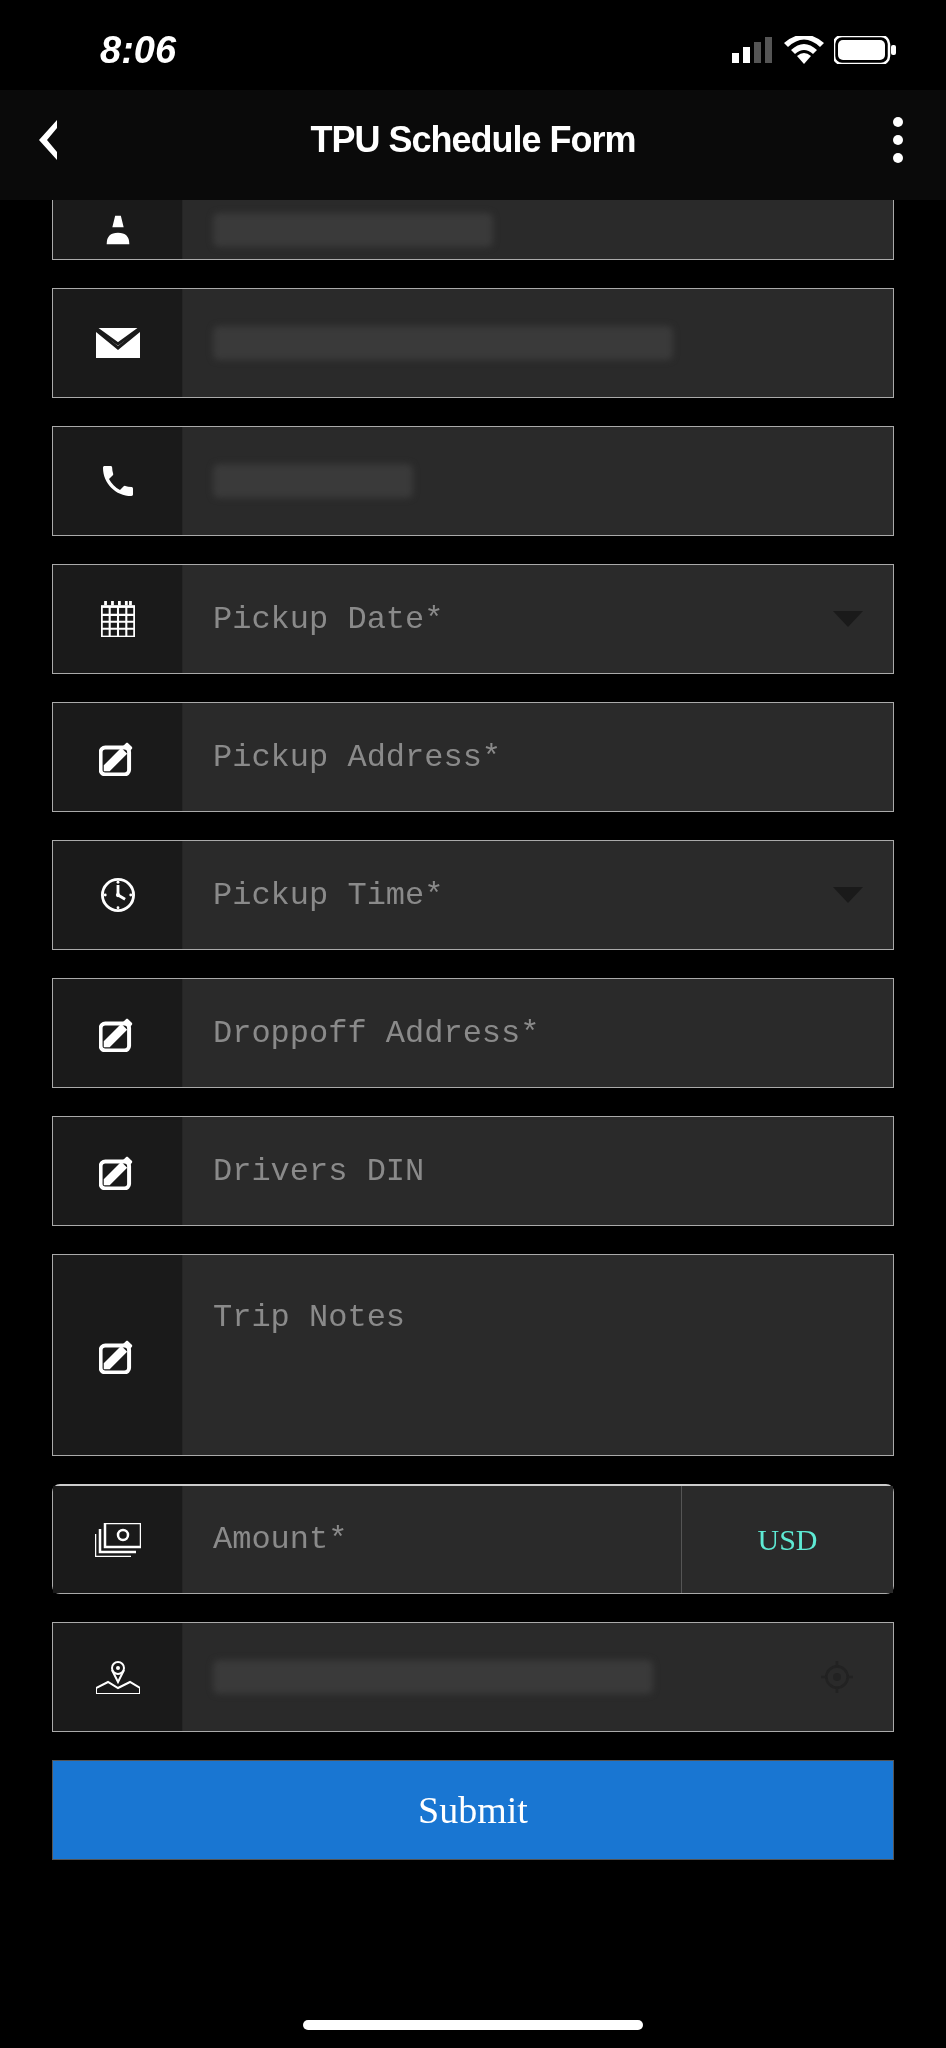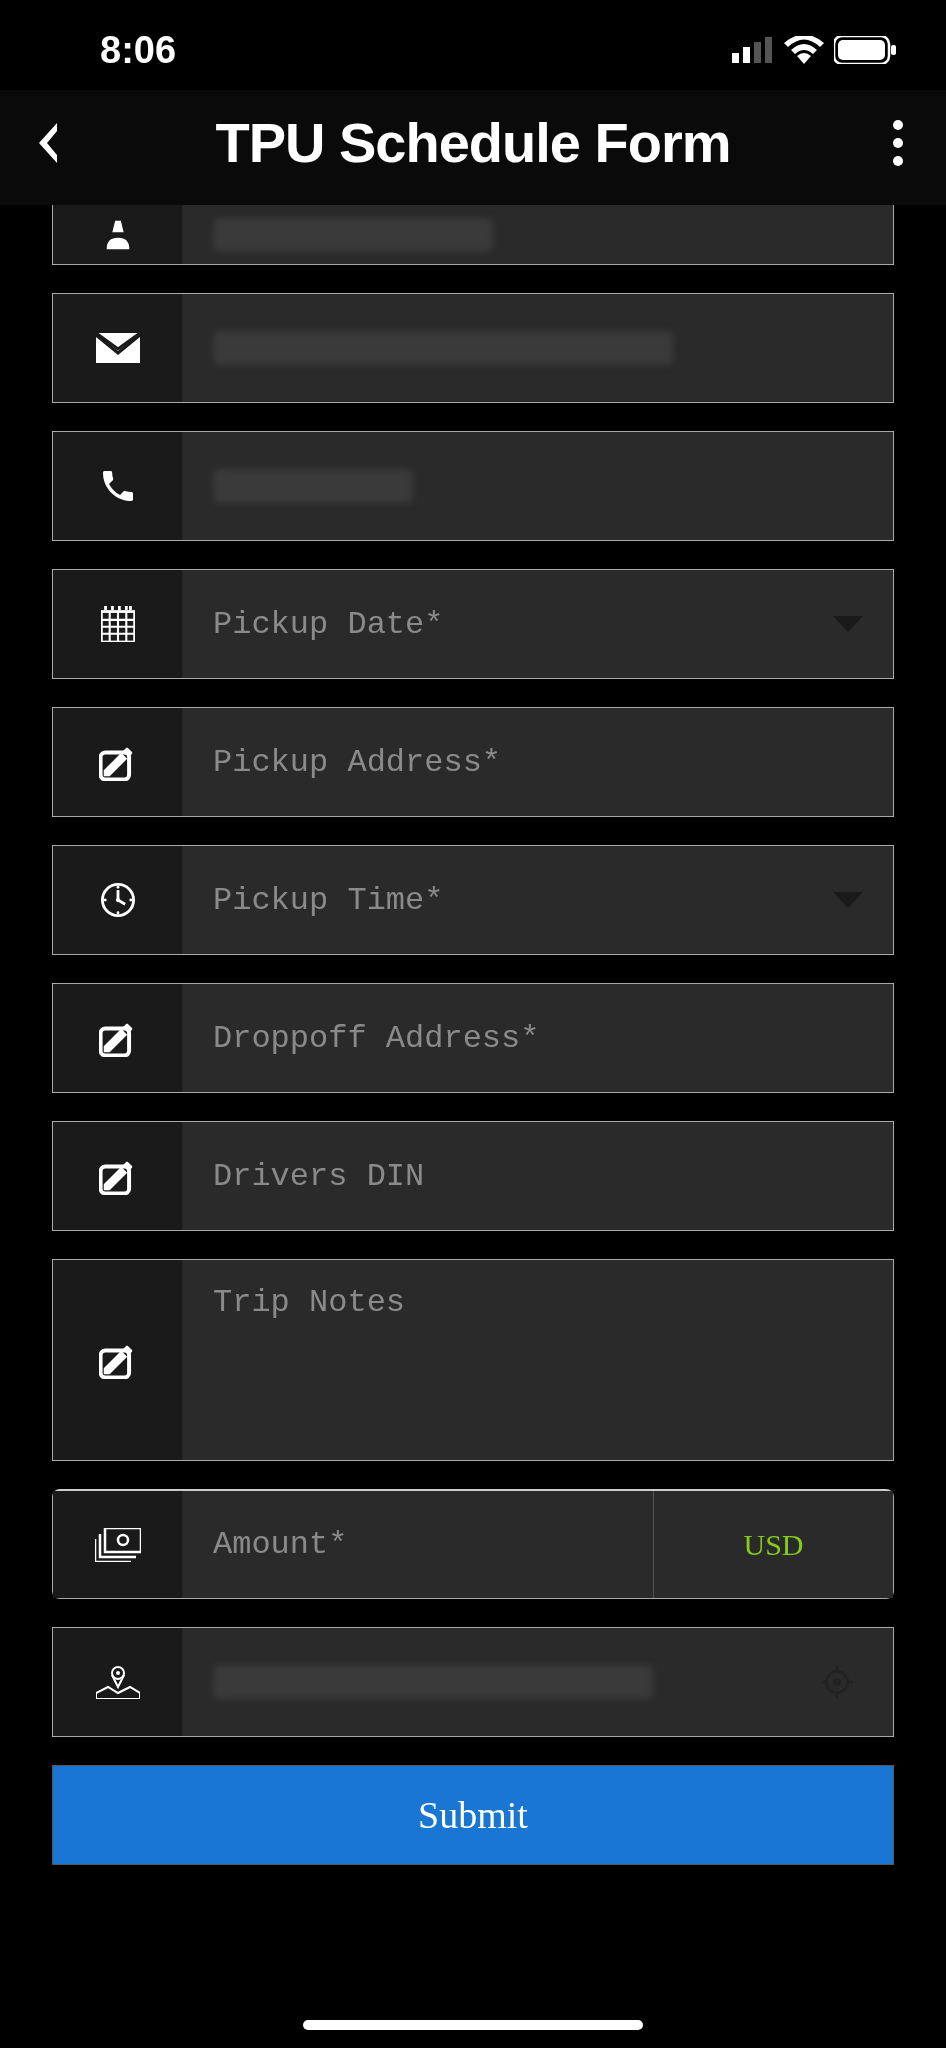--- a/index.html
+++ b/index.html
@@ -10,20 +10,21 @@
   font-family: -apple-system, BlinkMacSystemFont, Georgia, serif;
   color: #fff;
   overflow: hidden;
 }
 .status-bar {
   display: flex;
   justify-content: space-between;
   align-items: center;
   padding: 20px 50px 10px 100px;
   height: 90px;
+  font-style: italic;
 }
 .time {
   font-size: 38px;
   font-weight: 600;
   font-family: -apple-system, sans-serif;
 }
 .status-icons {
   display: flex;
   align-items: center;
   gap: 10px;
@@ -36,21 +37,21 @@
   background: #0a0a0a;
 }
 .back-btn {
   width: 40px;
   height: 40px;
   display: flex;
   align-items: center;
   justify-content: center;
 }
 .header-title {
-  font-size: 56px;
+  font-size: 36px;
   font-weight: 900;
   letter-spacing: -1px;
   font-family: -apple-system, Helvetica, sans-serif;
 }
 .more-btn {
   width: 40px;
   height: 60px;
   display: flex;
   flex-direction: column;
   align-items: center;
@@ -102,20 +103,21 @@
   font-size: 32px;
   font-family: Liberation Mono, monospace;
 }
 .input-cell input::placeholder, .input-cell textarea::placeholder {
   color: #8a8a8a;
 }
 .input-cell textarea {
   resize: none;
   padding-top: 24px;
   height: 100%;
+  margin-top: 20px;
 }
 .redacted {
   background: #3a3a3a;
   border-radius: 6px;
   filter: blur(3px);
 }
 .dropdown-arrow {
   position: absolute;
   right: 30px;
   top: 50%;
@@ -124,27 +126,27 @@
 .textarea-row .input-cell {
   align-items: flex-start;
   min-height: 200px;
 }
 .amount-row {
   margin-bottom: 28px;
   border-top: 2px solid #ccc;
   border-radius: 8px;
 }
 .currency-cell {
-  width: 240px;
+  width: 212px;
   background: #2a2a2a;
   border-left: 1px solid #555;
   display: flex;
   align-items: center;
   justify-content: center;
-  color: #84cc16;
+  color: #5eead4;
   font-size: 30px;
   font-family: Georgia, serif;
 }
 .location-target {
   position: absolute;
   right: 40px;
   top: 50%;
   transform: translateY(-50%);
 }
 .submit-btn {

